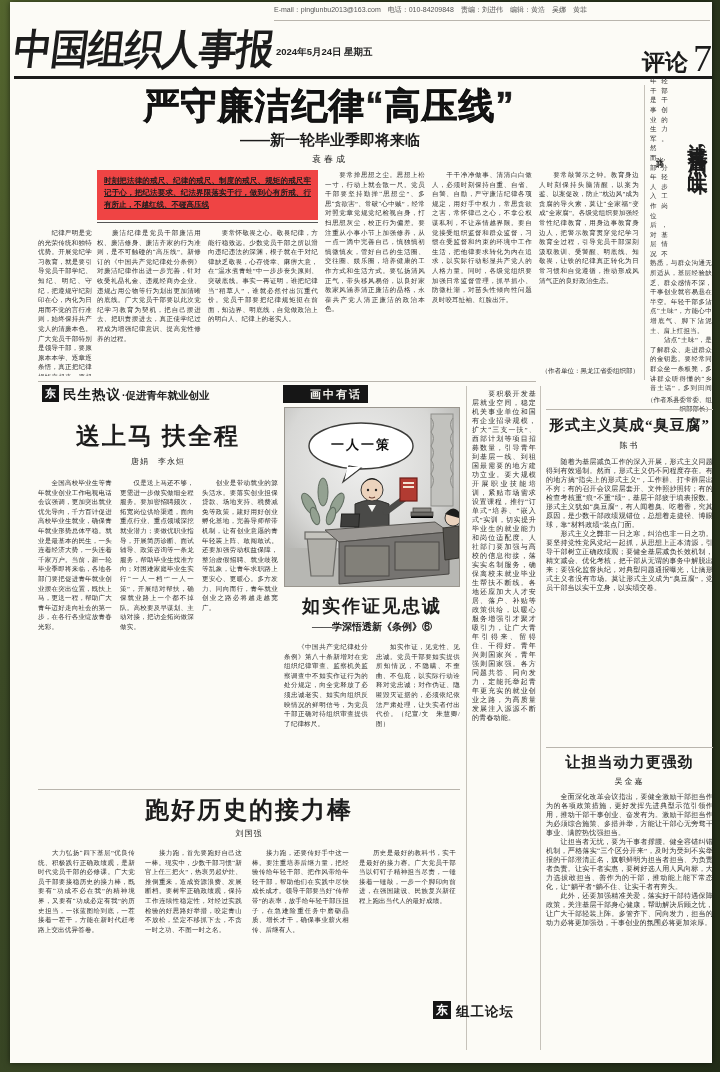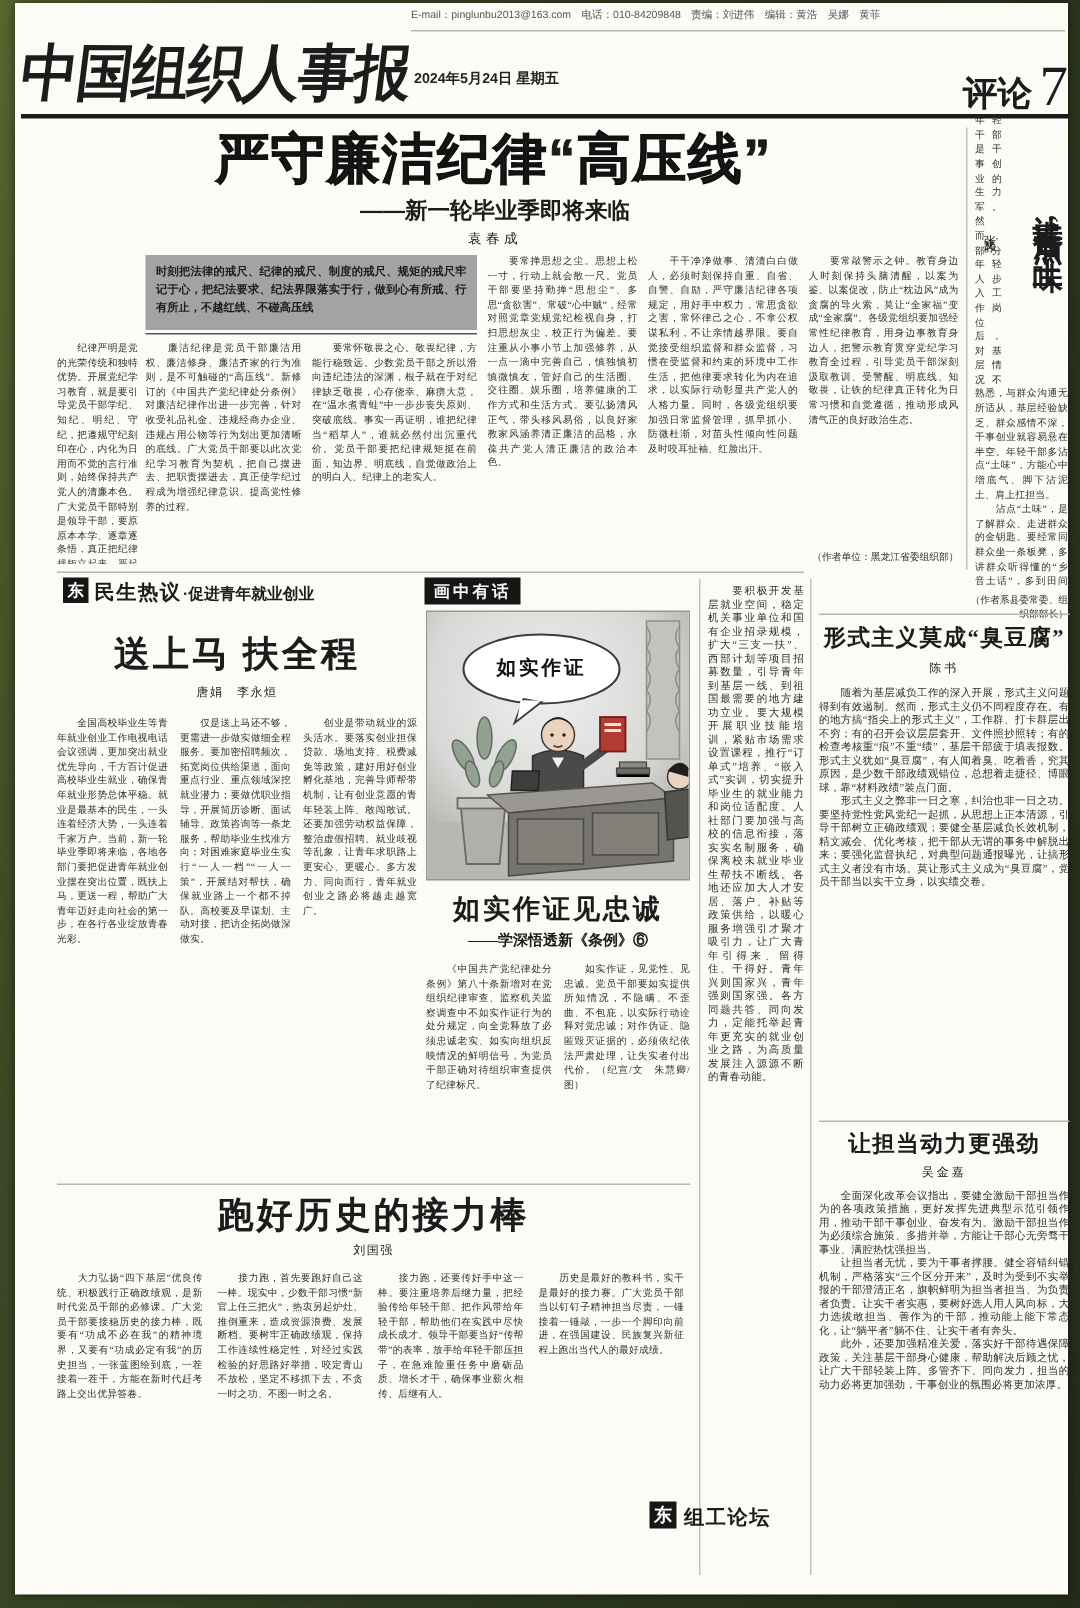--- a/index.html
+++ b/index.html
@@ -47,21 +47,21 @@
   <div class="abs" style="left:636px;top:30px;width:76px;height:44px;display:flex;align-items:flex-end;justify-content:flex-end;gap:5px;">
     <span class="serif-head" style="font-size:23px;line-height:1;">评论</span>
     <span style="font-size:38px;line-height:.85;font-family:'Liberation Serif','DejaVu Serif',serif;">7</span>
   </div>
   <div class="abs" style="left:14px;top:76px;width:698px;height:3px;background:#1b1b1b;"></div>
 
   <div class="abs sans center" style="left:90px;top:82px;width:478px;height:44px;font-size:36px;font-weight:700;letter-spacing:1px;-webkit-text-stroke:.6px #111;">严守廉洁纪律“高压线”</div>
   <div class="abs sans center" style="left:190px;top:131px;width:280px;height:18px;font-size:15px;font-weight:700;">——新一轮毕业季即将来临</div>
   <div class="abs center" style="left:95px;top:153px;width:470px;height:12px;font-size:9px;letter-spacing:3px;">袁春成</div>
 
-  <div class="abs" style="left:97px;top:170px;width:221px;height:50px;background:#a3a3a3;padding:5px 7px;box-sizing:border-box;font-size:7.5px;line-height:12px;font-weight:700;text-align:justify;overflow:hidden;">时刻把法律的戒尺、纪律的戒尺、制度的戒尺、规矩的戒尺牢记于心，把纪法要求、纪法界限落实于行，做到心有所戒、行有所止，不越红线、不碰高压线</div>
+  <div class="abs" style="left:97px;top:170px;width:221px;height:50px;background:#ef4444;padding:5px 7px;box-sizing:border-box;font-size:7.5px;line-height:12px;font-weight:700;text-align:justify;overflow:hidden;text-decoration:underline;">时刻把法律的戒尺、纪律的戒尺、制度的戒尺、规矩的戒尺牢记于心，把纪法要求、纪法界限落实于行，做到心有所戒、行有所止，不越红线、不碰高压线</div>
   <div class="abs" style="left:97px;top:222px;width:221px;height:1px;background:#555;"></div>
 
   <div class="abs tiny" style="left:38px;top:228px;width:54px;height:148px;">　　纪律严明是党的光荣传统和独特优势。开展党纪学习教育，就是要引导党员干部学纪、知纪、明纪、守纪，把遵规守纪刻印在心，内化为日用而不觉的言行准则，始终保持共产党人的清廉本色。广大党员干部特别是领导干部，要原原本本学、逐章逐条悟，真正把纪律规矩立起来、严起来。</div>
   <div class="abs tiny" style="left:97px;top:228px;width:104px;height:148px;">　　廉洁纪律是党员干部廉洁用权、廉洁修身、廉洁齐家的行为准则，是不可触碰的“高压线”。新修订的《中国共产党纪律处分条例》对廉洁纪律作出进一步完善，针对收受礼品礼金、违规经商办企业、违规占用公物等行为划出更加清晰的底线。广大党员干部要以此次党纪学习教育为契机，把自己摆进去、把职责摆进去，真正使学纪过程成为增强纪律意识、提高党性修养的过程。</div>
   <div class="abs tiny" style="left:208px;top:228px;width:110px;height:148px;">　　要常怀敬畏之心。敬畏纪律，方能行稳致远。少数党员干部之所以滑向违纪违法的深渊，根子就在于对纪律缺乏敬畏，心存侥幸、麻痹大意，在“温水煮青蛙”中一步步丧失原则、突破底线。事实一再证明，谁把纪律当“稻草人”，谁就必然付出沉重代价。党员干部要把纪律规矩挺在前面，知边界、明底线，自觉做政治上的明白人、纪律上的老实人。</div>
   <div class="abs tiny" style="left:325px;top:170px;width:100px;height:206px;">　　要常掸思想之尘。思想上松一寸，行动上就会散一尺。党员干部要坚持勤掸“思想尘”、多思“贪欲害”、常破“心中贼”，经常对照党章党规党纪检视自身，打扫思想灰尘，校正行为偏差。要注重从小事小节上加强修养，从一点一滴中完善自己，慎独慎初慎微慎友，管好自己的生活圈、交往圈、娱乐圈，培养健康的工作方式和生活方式。要弘扬清风正气，带头移风易俗，以良好家教家风涵养清正廉洁的品格，永葆共产党人清正廉洁的政治本色。</div>
   <div class="abs tiny" style="left:432px;top:170px;width:100px;height:206px;">　　干干净净做事、清清白白做人，必须时刻保持自重、自省、自警、自励，严守廉洁纪律各项规定，用好手中权力，常思贪欲之害，常怀律己之心，不拿公权谋私利，不让亲情越界限。要自觉接受组织监督和群众监督，习惯在受监督和约束的环境中工作生活，把他律要求转化为内在追求，以实际行动彰显共产党人的人格力量。同时，各级党组织要加强日常监督管理，抓早抓小、防微杜渐，对苗头性倾向性问题及时咬耳扯袖、红脸出汗。</div>
   <div class="abs tiny" style="left:539px;top:170px;width:100px;height:196px;">　　要常敲警示之钟。教育身边人时刻保持头脑清醒，以案为鉴、以案促改，防止“枕边风”成为贪腐的导火索，莫让“全家福”变成“全家腐”。各级党组织要加强经常性纪律教育，用身边事教育身边人，把警示教育贯穿党纪学习教育全过程，引导党员干部深刻汲取教训、受警醒、明底线、知敬畏，让铁的纪律真正转化为日常习惯和自觉遵循，推动形成风清气正的良好政治生态。</div>
   <div class="abs credit" style="left:539px;top:367px;width:100px;height:10px;">（作者单位：黑龙江省委组织部）</div>
 
@@ -80,21 +80,21 @@
 
   <div class="abs logo-sq" style="left:42px;top:385px;width:17px;height:17px;font-size:11px;">东</div>
   <div class="abs sans" style="left:63px;top:386px;width:70px;height:16px;font-size:13.5px;font-weight:900;letter-spacing:1px;">民生热议</div>
   <div class="abs sans" style="left:122px;top:389px;width:130px;height:14px;font-size:10.5px;font-weight:700;">·促进青年就业创业</div>
   <div class="abs serif-head center" style="left:38px;top:420px;width:240px;height:30px;font-size:24px;letter-spacing:2px;">送上马 扶全程</div>
   <div class="abs center" style="left:38px;top:456px;width:240px;height:12px;font-size:8px;letter-spacing:1px;">唐娟　李永烜</div>
   <div class="abs tiny" style="left:38px;top:478px;width:74px;height:308px;">　　全国高校毕业生等青年就业创业工作电视电话会议强调，更加突出就业优先导向，千方百计促进高校毕业生就业，确保青年就业形势总体平稳。就业是最基本的民生，一头连着经济大势，一头连着千家万户。当前，新一轮毕业季即将来临，各地各部门要把促进青年就业创业摆在突出位置，既扶上马，更送一程，帮助广大青年迈好走向社会的第一步，在各行各业绽放青春光彩。</div>
   <div class="abs tiny" style="left:120px;top:478px;width:74px;height:308px;">　　仅是送上马还不够，更需进一步做实做细全程服务。要加密招聘频次，拓宽岗位供给渠道，面向重点行业、重点领域深挖就业潜力；要做优职业指导，开展简历诊断、面试辅导、政策咨询等一条龙服务，帮助毕业生找准方向；对困难家庭毕业生实行“一人一档”“一人一策”，开展结对帮扶，确保就业路上一个都不掉队。高校要及早谋划、主动对接，把访企拓岗做深做实。</div>
   <div class="abs tiny" style="left:202px;top:478px;width:76px;height:308px;">　　创业是带动就业的源头活水。要落实创业担保贷款、场地支持、税费减免等政策，建好用好创业孵化基地，完善导师帮带机制，让有创业意愿的青年轻装上阵、敢闯敢试。还要加强劳动权益保障，整治虚假招聘、就业歧视等乱象，让青年求职路上更安心、更暖心。多方发力、同向而行，青年就业创业之路必将越走越宽广。</div>
 
-  <div class="abs blacklabel sans" style="left:283px;top:385px;width:64px;height:18px;font-size:11px;font-weight:900;letter-spacing:2px;">画中有话</div>
+  <div class="abs blacklabel sans" style="left:283px;top:385px;width:64px;height:18px;font-size:11px;font-weight:900;letter-spacing:2px;padding-left:21px;">画中有话</div>
   <div class="abs" style="left:284px;top:407px;width:176px;height:180px;border:1px solid #9a968e;box-sizing:border-box;">
     <svg width="174" height="178" viewBox="0 0 174 178" xmlns="http://www.w3.org/2000/svg">
       <defs>
         <radialGradient id="light" cx="45%" cy="30%" r="75%">
           <stop offset="0%" stop-color="#efefee"></stop>
             <stop offset="60%" stop-color="#d8d8d6"></stop>
             <stop offset="100%" stop-color="#a8a8a4"></stop>
         </radialGradient>
       </defs>
       <rect x="0" y="0" width="174" height="178" fill="url(#light)"></rect>
@@ -138,21 +138,21 @@
       <rect x="128" y="100" width="18" height="4" fill="#8b8984" stroke="#45433f" stroke-width=".8"></rect>
 
       <circle cx="168" cy="110" r="8" fill="#ecd3bd" stroke="#3a3a38" stroke-width="1"></circle>
       <path d="M160 106 Q168 96 174 104 L174 110 Z" fill="#1d1d1b"></path>
       <path d="M158 120 L174 118 L174 150 L160 152 Z" fill="#55534f" stroke="#37352f" stroke-width="1"></path>
 
       <ellipse cx="76" cy="38" rx="52" ry="23" fill="#ffffff" stroke="#3c3c3a" stroke-width="1.4"></ellipse>
       <path d="M64 58 L58 74 L76 60 Z" fill="#ffffff" stroke="#3c3c3a" stroke-width="1.2"></path>
       <path d="M62 59 L76 59 L60 71 Z" fill="#ffffff" stroke="none"></path>
     </svg>
-    <div class="abs sans" style="left:26px;top:28px;width:100px;height:18px;text-align:center;font-size:13px;font-weight:900;letter-spacing:2px;color:#111;">如实作证</div>
+    <div class="abs sans" style="left:26px;top:28px;width:100px;height:18px;text-align:center;font-size:13px;font-weight:900;letter-spacing:2px;color:#111;">一人一策</div>
   </div>
   <div class="abs serif-head center" style="left:284px;top:594px;width:176px;height:22px;font-size:18px;letter-spacing:2px;">如实作证见忠诚</div>
   <div class="abs center" style="left:284px;top:620px;width:176px;height:14px;font-size:10px;font-weight:700;">——学深悟透新《条例》⑥</div>
   <div class="abs tiny" style="left:284px;top:642px;width:84px;height:140px;">　　《中国共产党纪律处分条例》第八十条新增对在党组织纪律审查、监察机关监察调查中不如实作证行为的处分规定，向全党释放了必须忠诚老实、如实向组织反映情况的鲜明信号，为党员干部正确对待组织审查提供了纪律标尺。</div>
   <div class="abs tiny" style="left:376px;top:642px;width:84px;height:140px;">　　如实作证，见党性、见忠诚。党员干部要如实提供所知情况，不隐瞒、不歪曲、不包庇，以实际行动诠释对党忠诚；对作伪证、隐匿毁灭证据的，必须依纪依法严肃处理，让失实者付出代价。（纪宣/文　朱慧卿/图）</div>
 
   <div class="abs vline" style="left:466px;top:386px;height:664px;"></div>
   <div class="abs tiny7" style="left:472px;top:390px;width:64px;height:606px;">　　要积极开发基层就业空间，稳定机关事业单位和国有企业招录规模，扩大“三支一扶”、西部计划等项目招募数量，引导青年到基层一线、到祖国最需要的地方建功立业。要大规模开展职业技能培训，紧贴市场需求设置课程，推行“订单式”培养、“嵌入式”实训，切实提升毕业生的就业能力和岗位适配度。人社部门要加强与高校的信息衔接，落实实名制服务，确保离校未就业毕业生帮扶不断线。各地还应加大人才安居、落户、补贴等政策供给，以暖心服务增强引才聚才吸引力，让广大青年引得来、留得住、干得好。青年兴则国家兴，青年强则国家强。各方同题共答、同向发力，定能托举起青年更充实的就业创业之路，为高质量发展注入源源不断的青春动能。</div>
   <div class="abs vline" style="left:540px;top:386px;height:664px;"></div>
 

